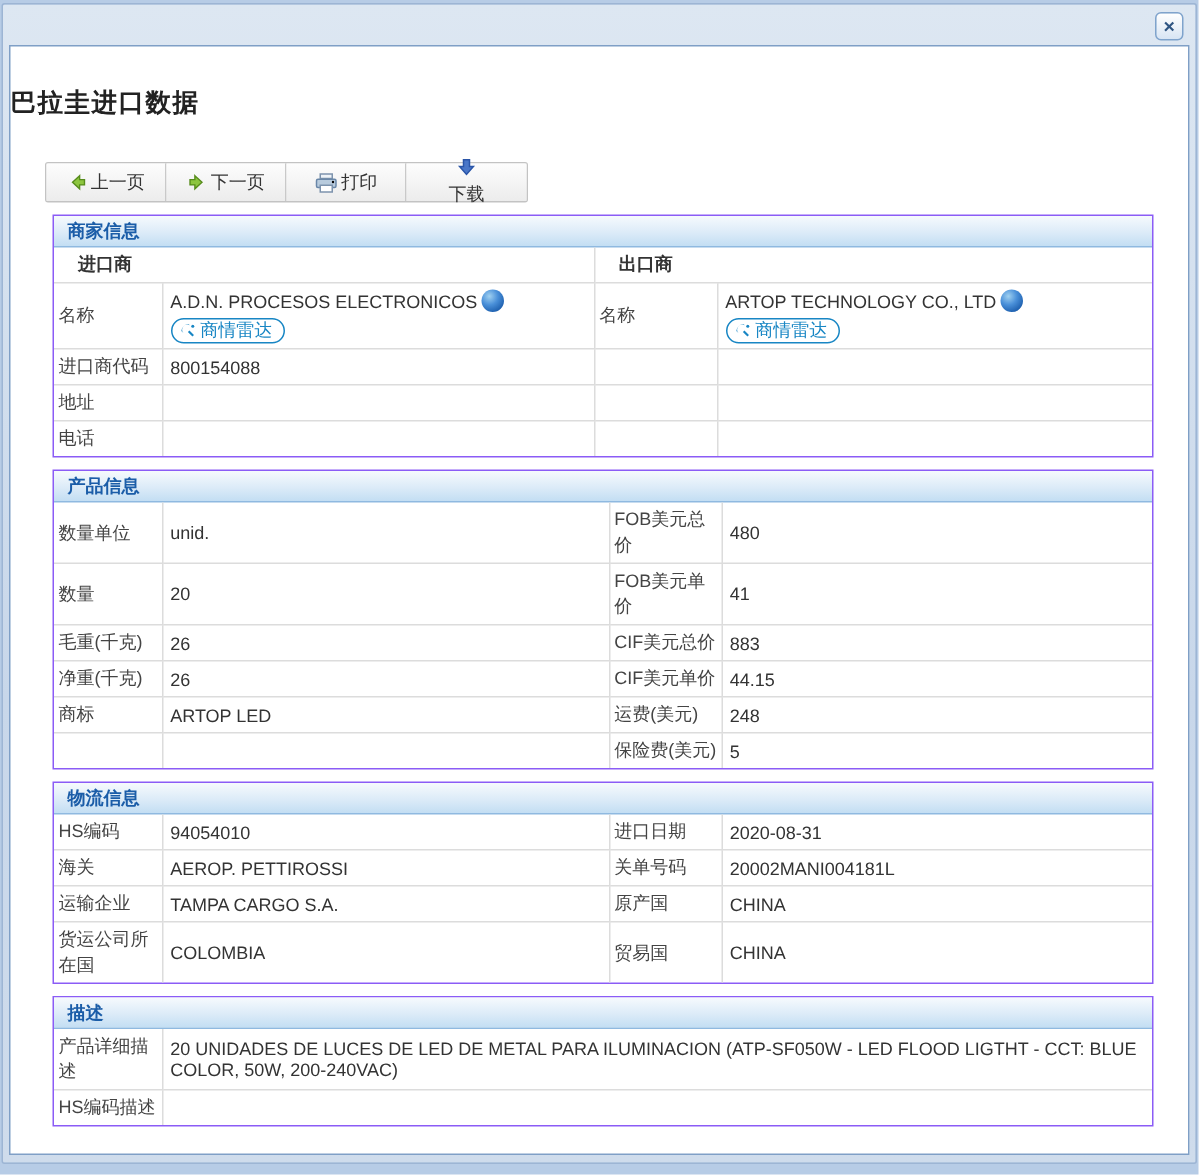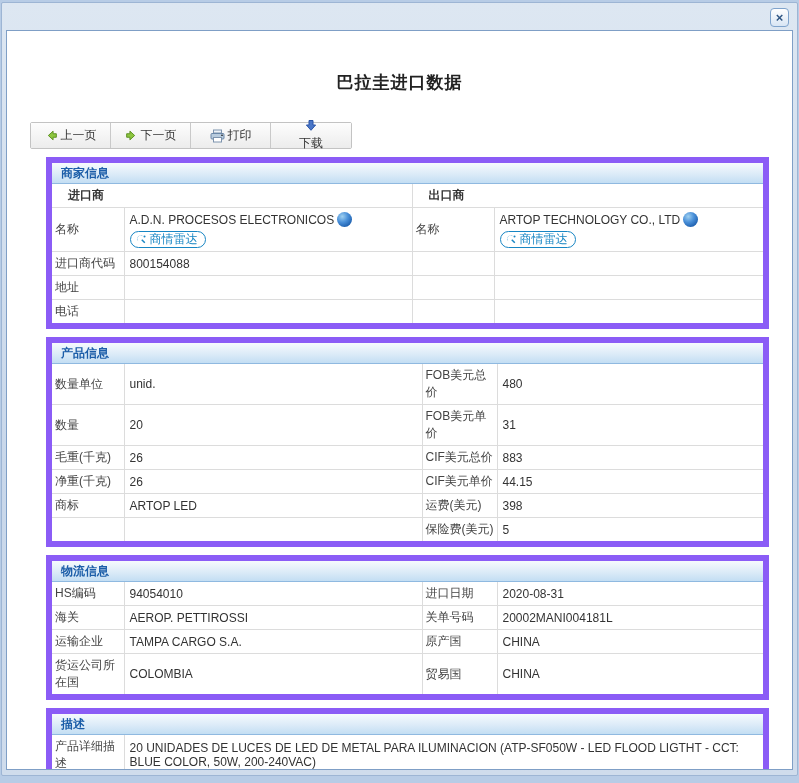--- a/index.html
+++ b/index.html
@@ -23,41 +23,41 @@
     display:flex; align-items:center; justify-content:center;
     color:#2f5583; font-weight:bold; font-size:13px; line-height:1;
     cursor:pointer;
   }
   .panel {
     position:absolute; top:27px; left:4px; right:4px; bottom:5px;
     background:#ffffff; border:1px solid #7f9fc6; overflow:hidden;
   }
   
   .page-title {
-    text-align:center; margin-top:40px;
+    margin-top:26px;
     font-size:17px; font-weight:bold; color:#222;
     letter-spacing:1px;
   }
   
   .toolbar {
     display:inline-flex; margin:28px 0 0 23px;
     border:1px solid #c3c3c3; border-radius:2px;
     background:linear-gradient(#ffffff,#e9e9e9);
   }
   .tbtn {
     min-width:80px; height:25px; padding:0 10px;
     display:flex; align-items:center; justify-content:center; gap:3px;
     border-right:1px solid #c9c9c9;
     background:linear-gradient(#fdfdfd,#ececec);
     color:#333; cursor:pointer; white-space:nowrap;
   }
   .tbtn:last-child { border-right:none;flex-direction:column; }
   .tbtn svg { flex:0 0 auto; }
   
-  .section { margin:8px 23px 0 39px; border:6px solid #8b5cf6; }
+  .section { margin:8px 23px 0 28px; border:1px solid #8b5cf6; }
   .section-header {
     height:21px; line-height:21px; padding-left:9px;
     background:linear-gradient(#f6fafd,#dcebf8 55%,#c3def3);
     border-bottom:1px solid #8fb9e0;
     color:#1b5da8; font-weight:bold;
   }
   table { width:100%; border-collapse:collapse; table-layout:fixed; }
   td, th {
     border:1px solid #dcdcdc; padding:3px 5px;
     font-weight:normal; vertical-align:middle;
@@ -206,39 +206,39 @@
             <tr>
           <td class="lbl">数量单位</td>
           <td class="val">unid.</td>
           <td class="lbl">FOB美元总价</td>
           <td class="val">480</td>
         </tr>
         <tr>
           <td class="lbl">数量</td>
           <td class="val">20</td>
           <td class="lbl">FOB美元单价</td>
-          <td class="val">31</td>
+          <td class="val">41</td>
         </tr>
         <tr>
           <td class="lbl">毛重(千克)</td>
           <td class="val">26</td>
           <td class="lbl">CIF美元总价</td>
           <td class="val">883</td>
         </tr>
         <tr>
           <td class="lbl">净重(千克)</td>
           <td class="val">26</td>
           <td class="lbl">CIF美元单价</td>
           <td class="val">44.15</td>
         </tr>
         <tr>
           <td class="lbl">商标</td>
           <td class="val">ARTOP LED</td>
           <td class="lbl">运费(美元)</td>
-          <td class="val">398</td>
+          <td class="val">248</td>
         </tr>
         <tr>
           <td class="lbl"></td>
           <td class="val"></td>
           <td class="lbl">保险费(美元)</td>
           <td class="val">5</td>
         </tr>
       </tbody>
         </table>
     </div>

